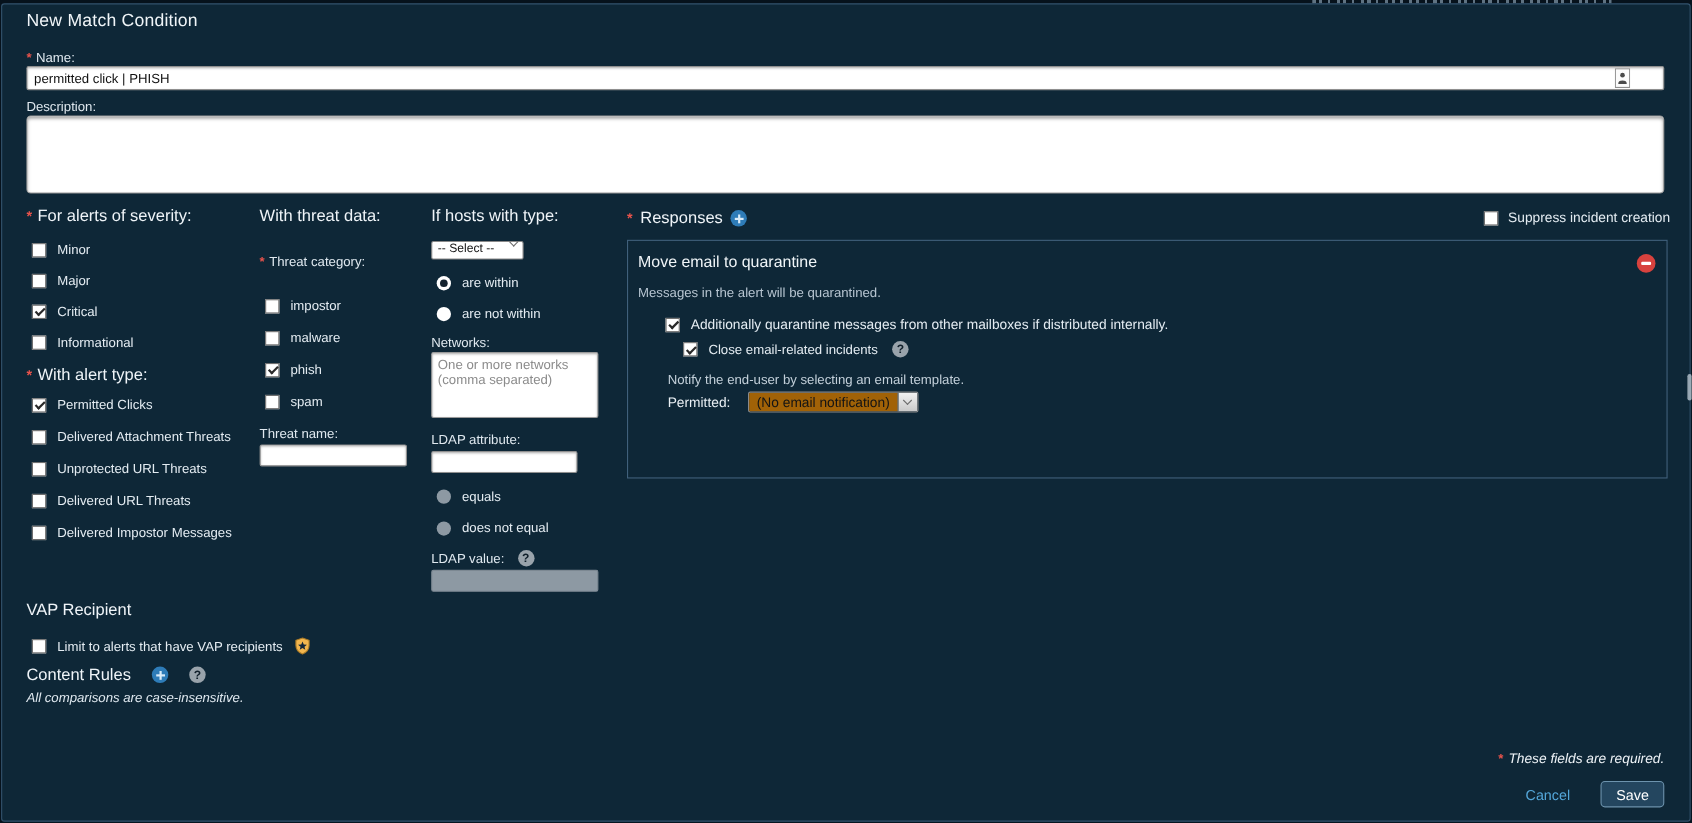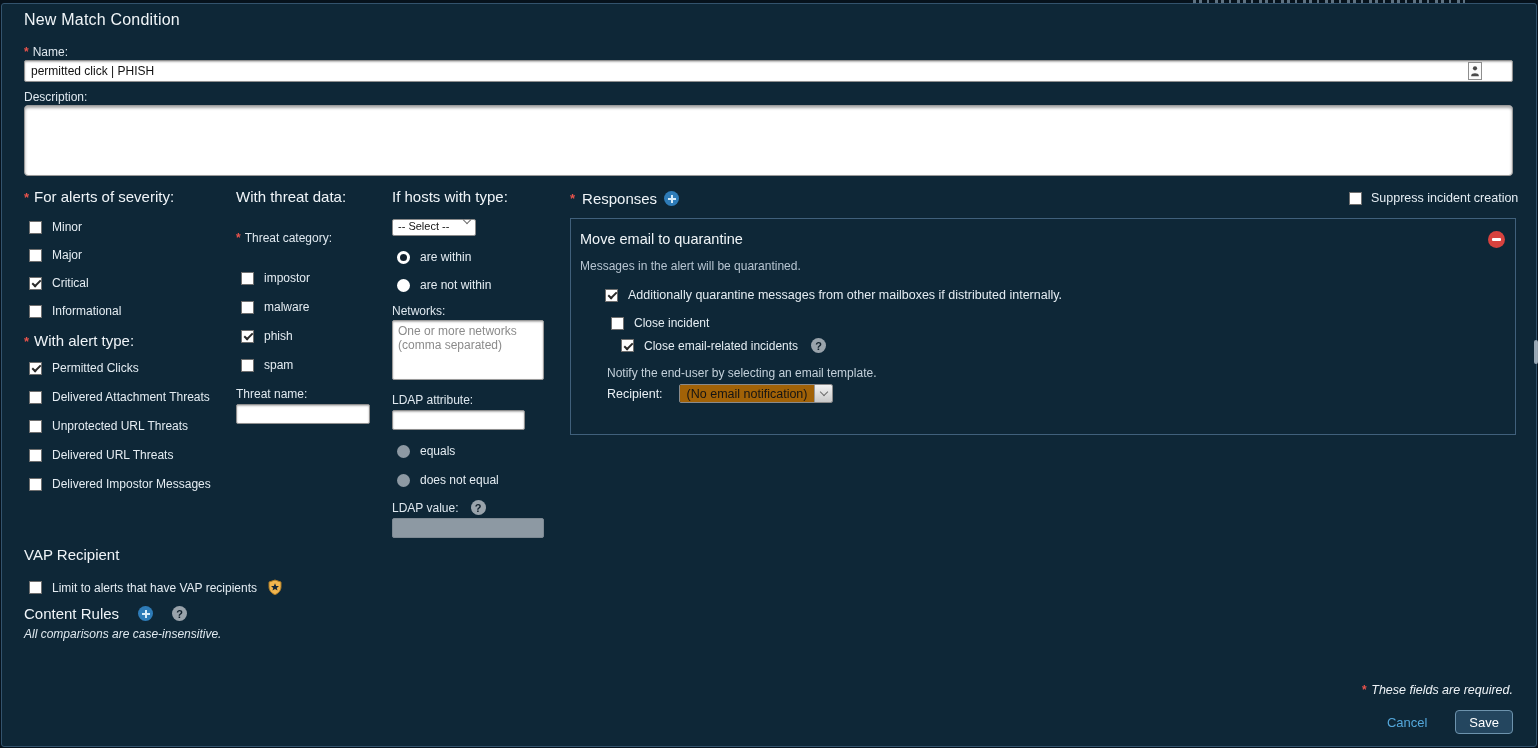--- a/index.html
+++ b/index.html
@@ -279,32 +279,28 @@
 <div class="resp-box">
   <div class="box-title-row">
     <span class="box-title">Move email to quarantine</span>
     <span class="icon-minus"></span>
   </div>
   <div class="muted" style="font-size:12px;margin-top:11px;">Messages in the alert will be quarantined.</div>
   <label class="crow" style="margin:15px 0 0 25px;font-size:12.5px;">
     <span class="cb checked"></span>
     <span>Additionally quarantine messages from other mailboxes if distributed internally.</span>
   </label>
-  <label class="crow" style="margin:14px 0 0 31px;">
-    <span class="cb"></span>
-    <span>Close incident</span>
-  </label>
   <label class="crow" style="margin:8px 0 0 17px;align-items:center;gap:10px;padding-left:24px;">
     <span class="cb checked"></span>
     <span>Close email-related incidents</span>
     <span class="icon-help" style="margin-left:3px;">?</span>
   </label>
   <div class="muted" style="font-size:12px;margin:13px 0 0 27px;color:#c3d0da;">Notify the end-user by selecting an email template.</div>
   <div style="display:flex;align-items:center;gap:16px;margin:4px 0 0 27px;font-size:12.5px;">
-    <span>Recipient:</span>
+    <span>Permitted:</span>
     <span class="select-tpl">
       <span class="txt">(No email notification)</span>
       <span class="btn">
           <span class="chev"></span>
         </span>
     </span>
   </div>
 </div>
 
 <div class="abs lrow italic" style="right:25px;top:683px;font-size:12.5px;gap:5px;color:#eef3f7;">

